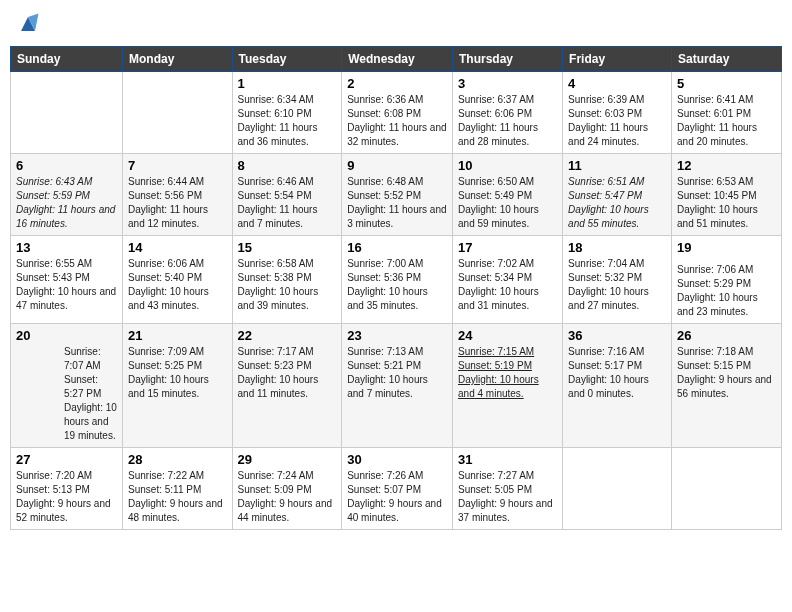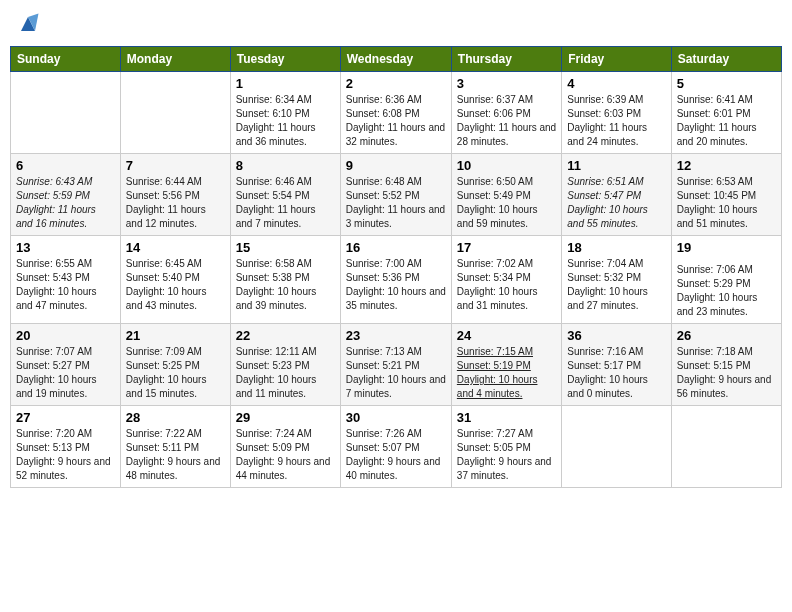--- a/index.html
+++ b/index.html
@@ -43,21 +43,21 @@
     .location-title {
       font-size: 14px;
       color: #444;
     }
     table {
       width: 100%;
       border-collapse: collapse;
       font-size: 10.5px;
     }
     thead tr th {
-      background: #4d7c0f;
+      background: #404040;
       color: #fff;
       text-align: left;
       padding: 5px 6px;
       font-size: 12px;
       font-weight: bold;
       border: 1px solid #1a4d8c;
     }
     tbody tr td {
       border: 1px solid #ccc;
       vertical-align: top;
@@ -199,21 +199,21 @@
       </tr>
       <tr>
         <td>
           <span class="day-num">13</span>
           <div class="day-detail" style="white-space: pre-line;">Sunrise: 6:55 AM
 Sunset: 5:43 PM
 Daylight: 10 hours and 47 minutes.</div>
         </td>
         <td>
           <span class="day-num">14</span>
-          <div class="day-detail" style="white-space: pre-line;">Sunrise: 6:45 AM
+          <div class="day-detail" style="white-space: pre-line;">Sunrise: 6:06 AM
 Sunset: 5:40 PM
 Daylight: 10 hours and 43 minutes.</div>
         </td>
         <td>
           <span class="day-num">15</span>
           <div class="day-detail" style="white-space: pre-line;">Sunrise: 6:58 AM
 Sunset: 5:38 PM
 Daylight: 10 hours and 39 minutes.</div>
         </td>
         <td>
@@ -237,33 +237,33 @@
         <td>
           <span class="day-num">19</span>
           <div class="day-detail" style="white-space: pre-line; margin-top: 8px;">Sunrise: 7:06 AM
 Sunset: 5:29 PM
 Daylight: 10 hours and 23 minutes.</div>
         </td>
       </tr>
       <tr>
         <td>
           <span class="day-num">20</span>
-          <div class="day-detail" style="white-space: pre-line;">Sunrise: 7:07 AM
+          <div class="day-detail" style="white-space: pre-line; margin-left: 48px;">Sunrise: 7:07 AM
 Sunset: 5:27 PM
 Daylight: 10 hours and 19 minutes.</div>
         </td>
         <td>
           <span class="day-num">21</span>
           <div class="day-detail" style="white-space: pre-line;">Sunrise: 7:09 AM
 Sunset: 5:25 PM
 Daylight: 10 hours and 15 minutes.</div>
         </td>
         <td>
           <span class="day-num">22</span>
-          <div class="day-detail" style="white-space: pre-line;">Sunrise: 12:11 AM
+          <div class="day-detail" style="white-space: pre-line;">Sunrise: 7:17 AM
 Sunset: 5:23 PM
 Daylight: 10 hours and 11 minutes.</div>
         </td>
         <td>
           <span class="day-num">23</span>
           <div class="day-detail" style="white-space: pre-line;">Sunrise: 7:13 AM
 Sunset: 5:21 PM
 Daylight: 10 hours and 7 minutes.</div>
         </td>
         <td>

